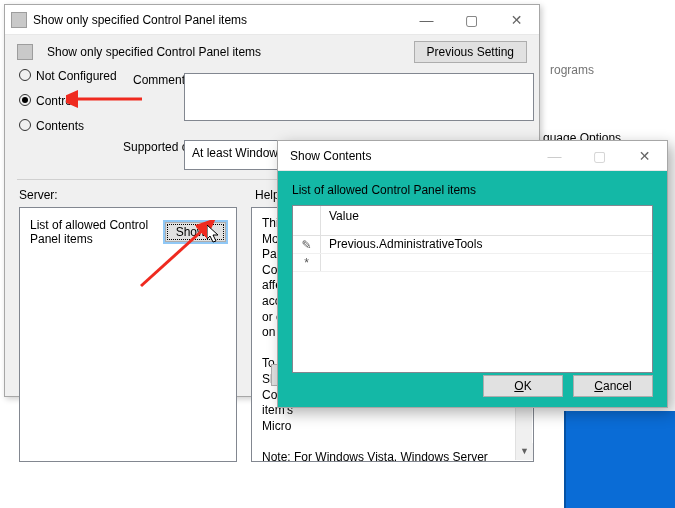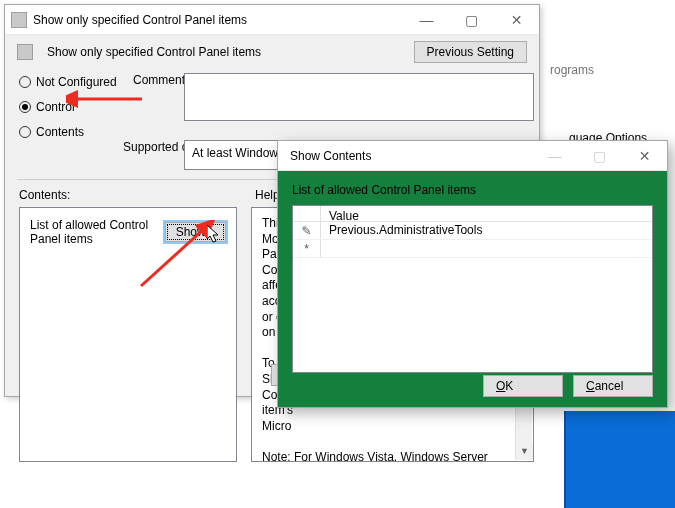--- a/index.html
+++ b/index.html
@@ -1,43 +1,43 @@
 <!DOCTYPE html>
 <html><head>
 <meta charset="utf-8">
 <style>
   * { box-sizing: border-box; font-family: "Segoe UI", Tahoma, sans-serif; }
   body { margin: 0; width: 675px; height: 508px; background: #fff; overflow: hidden; position: relative; font-size: 12px; color: #000; }
 
   
   .bg-label1 { position:absolute; left:550px; top:63px; font-size:12px; color:#737373; }
-  .bg-label2 { position:absolute; left:569px; top:131px; font-size:12px; color:#000; }
+  .bg-label2 { position:absolute; left:543px; top:131px; font-size:12px; color:#000; }
   .bg-blue { position:absolute; left:564px; top:411px; width:111px; height:97px; background:#0a6cd6; box-shadow: inset 2px 0 #0552a5; }
 
   
   .win {
     position:absolute; left:4px; top:4px; width:536px; height:393px;
     background:#f0f0f0; border:1px solid #a7a7a7; box-shadow:2px 2px 6px rgba(0,0,0,.2);
   }
   .titlebar {
     height:30px; background:#fff; display:flex; align-items:center;
     border-bottom:1px solid #e8e8e8; padding-left:6px;
   }
   .titleicon { width:16px; height:16px; background:#c9c9c9; border:1px solid #9d9d9d; margin-right:6px; display:inline-block;}
   .title { flex:1; font-size:12px; }
   .winbtn { width:45px; height:29px; display:flex; align-items:center; justify-content:center; font-size:14px; color:#666; }
 
   .body1 { padding:6px 12px 0 12px; display:flex; align-items:center; gap:8px; }
   .body1 .subtitle { font-size:12px; flex:1; }
-  .btn { background:#e1e1e1; border:1px solid #adadad; padding:3px 12px; font-size:12px; min-width:80px; }
+  .btn { background:#e1e1e1; border:1px solid #adadad; padding:3px 12px; font-size:12px; min-width:80px; text-align:center; }
   .btn.small { min-width:0; padding:2px 10px;}
   .btn.focus { outline:1px dotted #000; outline-offset:-3px; box-shadow:0 0 0 2px #90c8f6; }
 
   .radios { position:absolute; left:14px; top:64px; width:110px; }
-  .radio-row { display:flex; align-items:center; height:25px; gap:5px; }
+  .radio-row { display:flex; height:25px; gap:5px; }
   .radio { width:12px; height:12px; border:1px solid #333; border-radius:50%; display:inline-flex; align-items:center; justify-content:center;}
   .radio .dot { width:6px; height:6px; background:#000; border-radius:50%; }
 
   .lbl-comment { position:absolute; left:128px; top:68px; }
   .txt-comment { position:absolute; left:179px; top:68px; width:350px; height:48px; background:#fff; border:1px solid #828790; }
 
   .lbl-support { position:absolute; left:118px; top:135px; }
   .txt-support { position:absolute; left:179px; top:135px; width:350px; height:30px; background:#fff; border:1px solid #828790; padding:5px 7px; font-size:12px; color:#000; overflow:hidden; }
 
   .hr { position:absolute; left:12px; top:174px; width:512px; height:1px; background:#d0d0d0;}
@@ -62,31 +62,31 @@
   .scroll-thumb { position:absolute; left:2px; top:18px; width:13px; height:60px; background:#cdcdcd;}
 
   .footer-btns { position:absolute; right:12px; bottom:10px; display:flex; gap:8px; }
 
   
   .arrow { position:absolute; pointer-events:none; }
 
   
   .modal {
     position:absolute; left:277px; top:140px; width:391px; height:268px;
-    background:#15803d; border:1px solid #a7a7a7; box-shadow:5px 5px 14px rgba(0,0,0,.3);
+    background:#14b8a6; border:1px solid #a7a7a7; box-shadow:5px 5px 14px rgba(0,0,0,.3);
     z-index:10;
   }
   .modal .titlebar { background:#fff; }
   .modal-body { padding:12px 14px; position:relative; height:205px; }
   .list-label { font-size:12px; margin-bottom:8px; display:block; }
   .grid {
     background:#fff; border:1px solid #828790; height:168px; position:relative;
   }
   .grid-head {
-    display:flex; height:16px; border-bottom:1px solid #e0e0e0; background:#fff;
+    display:flex; height:30px; border-bottom:1px solid #e0e0e0; background:#fff;
   }
   .grid-head .c1 { width:28px; border-right:1px solid #e0e0e0; }
   .grid-head .c2 { flex:1; padding:3px 8px; font-size:12px; }
   .grid-row { display:flex; height:18px; border-bottom:1px solid #f0f0f0;}
   .grid-row .c1 { width:28px; border-right:1px solid #e0e0e0; display:flex; align-items:center; justify-content:center; font-size:12px; color:#555;}
   .grid-row .c2 { flex:1; padding:1px 8px; font-size:12px; }
   .modal-footer { position:absolute; right:14px; bottom:10px; display:flex; gap:10px;}
   .underline-key { text-decoration: underline; }
 </style>
 </head>
@@ -130,21 +130,21 @@
   </div>
 
   <div class="lbl-comment">Comment:</div>
   <div class="txt-comment"></div>
 
   <div class="lbl-support">Supported on:</div>
   <div class="txt-support">At least Windows 2000</div>
 
   <div class="hr"></div>
 
-  <div class="lbl-opt">Contents:</div>
+  <div class="lbl-opt">Server:</div>
   <div class="lbl-help">Help:</div>
 
   <div class="box-opt">
     <div class="show-row">
       <span style="flex:1;">List of allowed Control Panel items</span>
       <span class="btn small focus">Show...</span>
     </div>
   </div>
 
   <div class="box-help">

